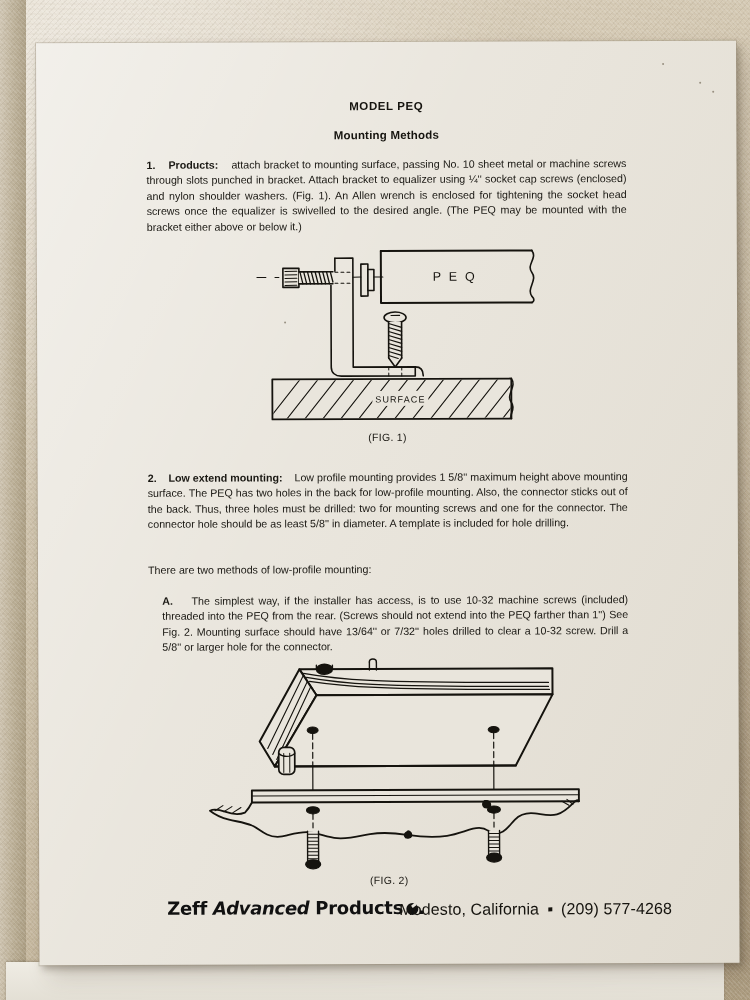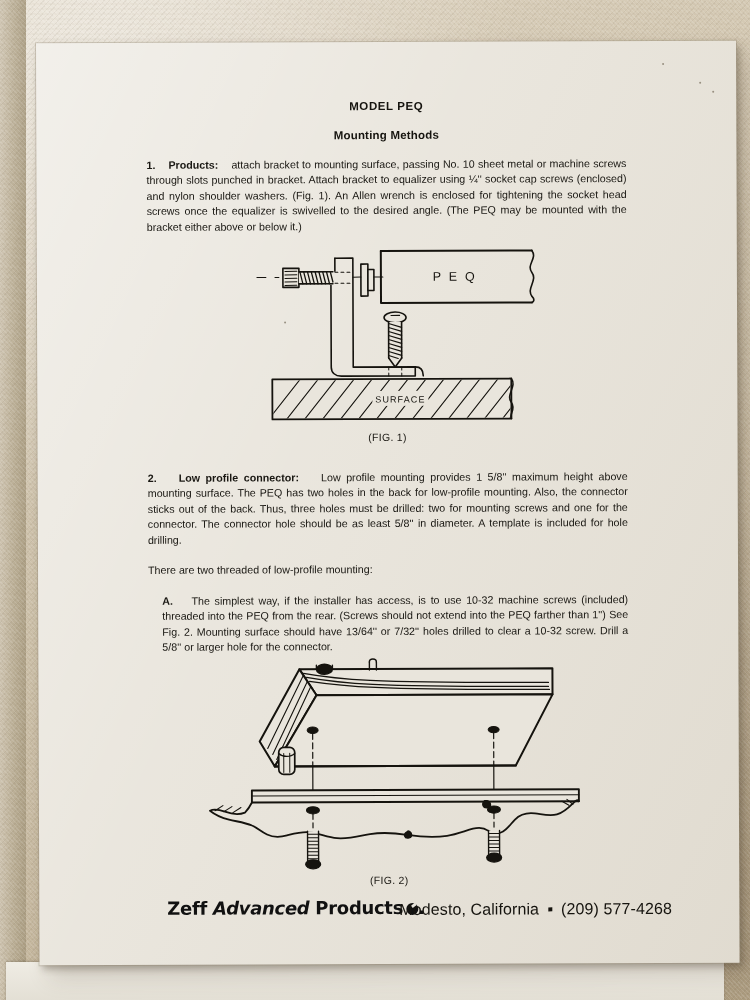--- a/index.html
+++ b/index.html
@@ -312,27 +312,27 @@
 
         <text x="200" y="36" text-anchor="middle" font-family="Liberation Sans, sans-serif" font-size="12.5" letter-spacing="2.2" fill="#15130e">P E Q</text>
       </svg>
     </div>
 
     <div class="fig-caption" id="fig1-caption">(FIG. 1)</div>
 
     <div class="para p2">
       <span class="lead">2.</span>
       <span>&nbsp;&nbsp;</span>
-      <span class="lead">Low profile connector:</span>
+      <span class="lead">Low extend mounting:</span>
       <span>&nbsp;&nbsp;</span>
       <span>Low profile mounting provides 1 5/8'' maximum height above mounting surface. The PEQ has two holes in the back for low-profile mounting. Also, the connector sticks out of the back. Thus, three holes must be drilled: two for mounting screws and one for the connector. The connector hole should be as least 5/8'' in diameter. A template is included for hole drilling.</span>
     </div>
 
     <div class="para p3">
-      <span>There are two threaded of low-profile mounting:</span>
+      <span>There are two methods of low-profile mounting:</span>
     </div>
 
     <div class="para p4">
       <span class="lead">A.</span>
       <span>&nbsp;&nbsp;</span>
       <span>The simplest way, if the installer has access, is to use 10-32 machine screws (included) threaded into the PEQ from the rear. (Screws should not extend into the PEQ farther than 1'') See Fig. 2. Mounting surface should have 13/64'' or 7/32'' holes drilled to clear a 10-32 screw. Drill a 5/8'' or larger hole for the connector.</span>
     </div>
 
     <div class="figure-wrap" id="fig2">
       <svg viewBox="0 0 402 222" xmlns="http://www.w3.org/2000/svg">

